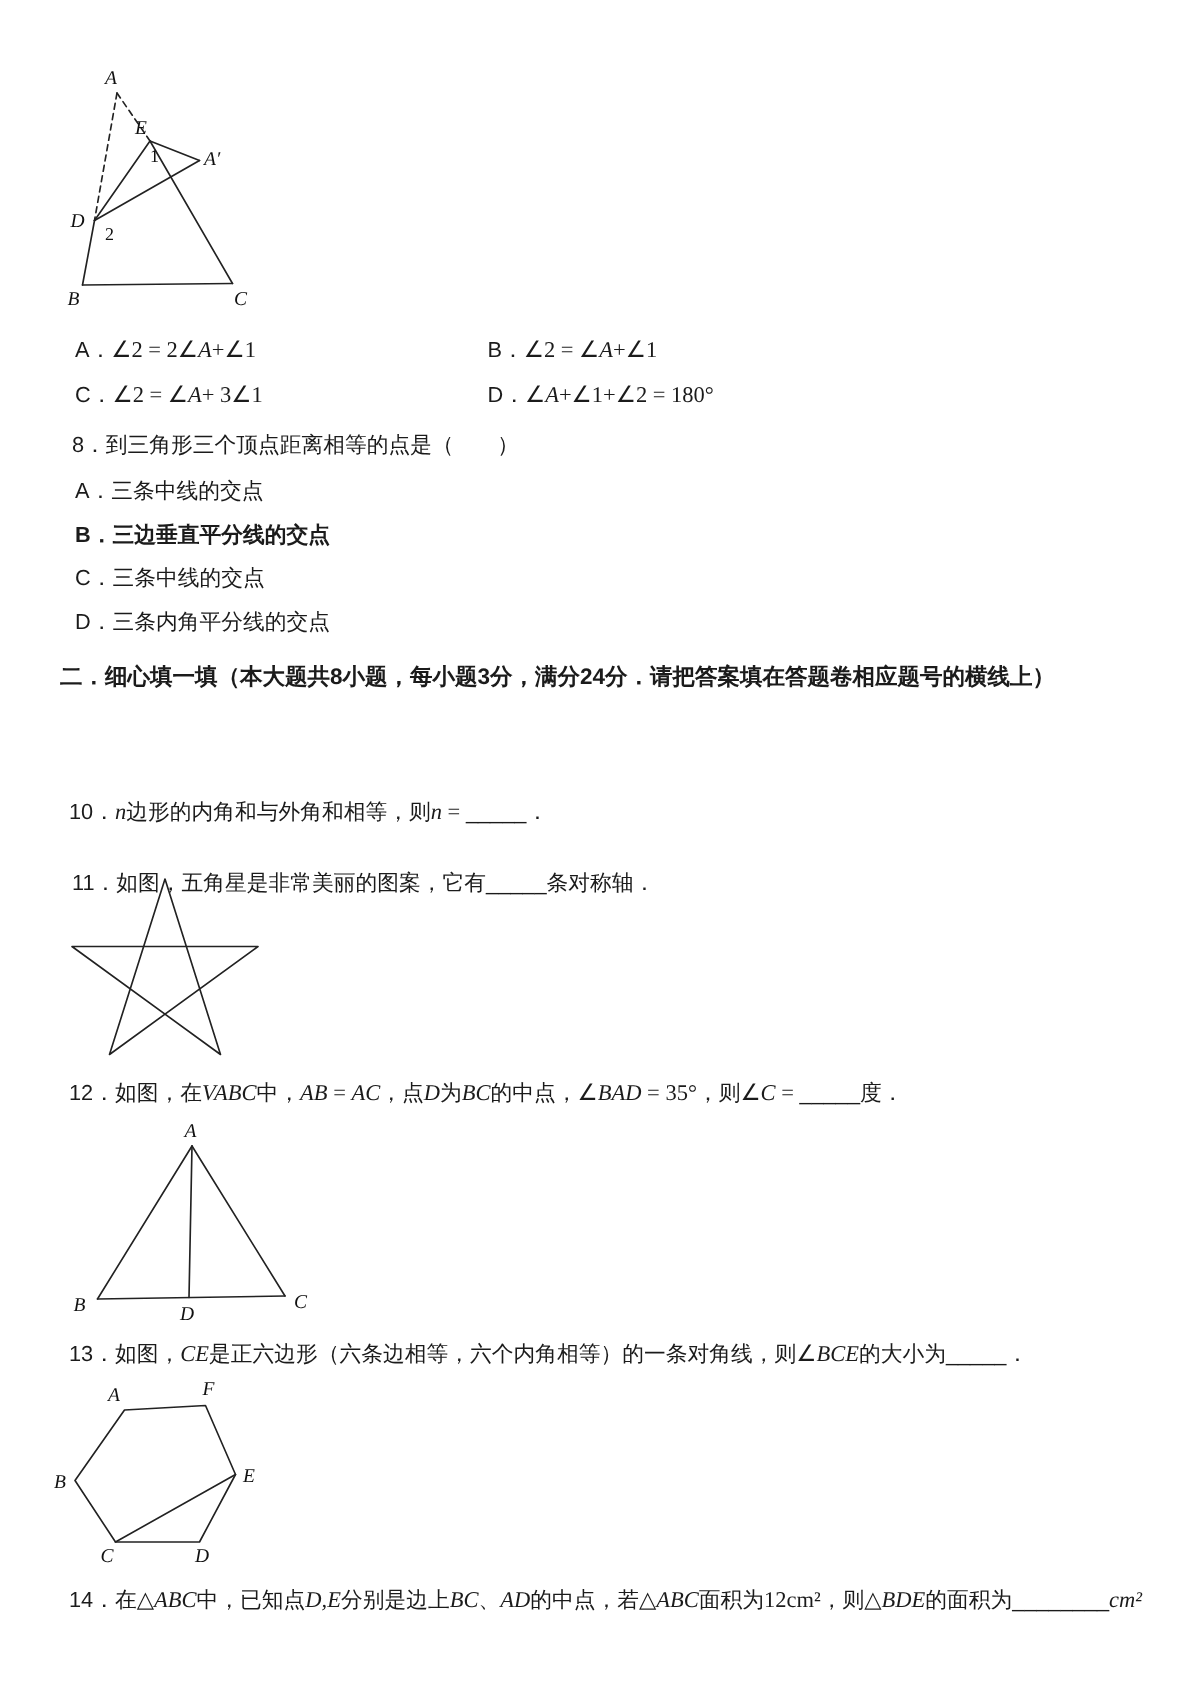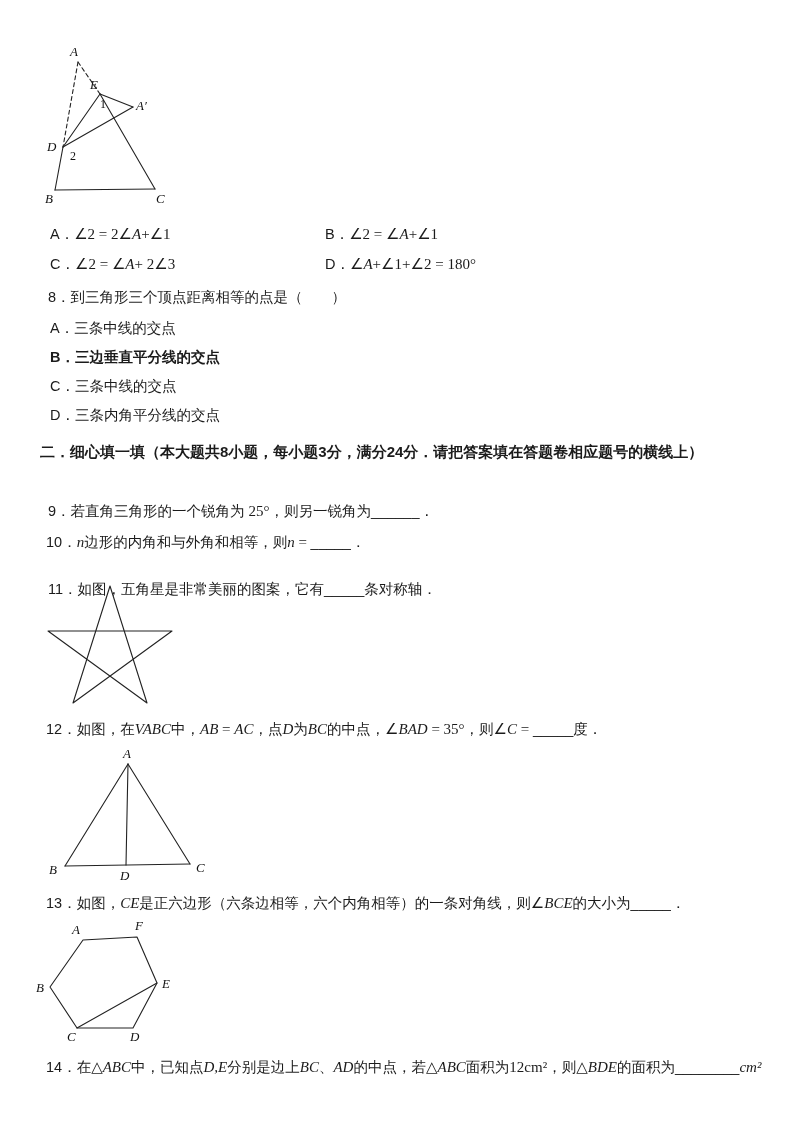--- a/index.html
+++ b/index.html
@@ -41,32 +41,31 @@
     <text class="vlabel" x="108" y="68">A′</text>
     <text class="nlabel" x="72" y="66">1</text>
     <text class="vlabel" x="19" y="109">D</text>
     <text class="nlabel" x="42" y="118">2</text>
     <text class="vlabel" x="17" y="161">B</text>
     <text class="vlabel" x="128" y="161">C</text>
   </svg>
 
   <div class="line" style="left:50px; top:224px;"><span>A．</span><span class="mr">∠2 = 2∠</span><span class="mi">A</span><span class="mr">+∠1</span></div>
   <div class="line" style="left:325px; top:224px;"><span>B．</span><span class="mr">∠2 = ∠</span><span class="mi">A</span><span class="mr">+∠1</span></div>
-  <div class="line" style="left:50px; top:254px;"><span>C．</span><span class="mr">∠2 = ∠</span><span class="mi">A</span><span class="mr">+ 2∠3</span></div>
+  <div class="line" style="left:50px; top:254px;"><span>C．</span><span class="mr">∠2 = ∠</span><span class="mi">A</span><span class="mr">+ 3∠1</span></div>
   <div class="line" style="left:325px; top:254px;"><span>D．</span><span class="mr">∠</span><span class="mi">A</span><span class="mr">+∠1+∠2 = 180°</span></div>
 
   <div class="line" style="left:48px; top:287px;">8．到三角形三个顶点距离相等的点是（　　）</div>
   <div class="line" style="left:50px; top:318px;">A．三条中线的交点</div>
   <div class="line" style="left:50px; top:347px;font-weight:bold;">B．三边垂直平分线的交点</div>
   <div class="line" style="left:50px; top:376px;text-align:right;">C．三条中线的交点</div>
   <div class="line" style="left:50px; top:405px;">D．三条内角平分线的交点</div>
 
   <div class="section-title" style="left:40px; top:437px;">二．细心填一填（本大题共8小题，每小题3分，满分24分．请把答案填在答题卷相应题号的横线上）</div>
 
-  <div class="line" style="left:48px; top:501px;"><span>9．若直角三角形的一个锐角为 </span><span class="mr">25°</span><span>，则另一锐角为______．</span></div>
   <div class="line" style="left:46px; top:532px;"><span>10．</span><span class="mi">n</span><span>边形的内角和与外角和相等，则</span><span class="mi">n</span><span class="mr"> = </span><span>_____．</span></div>
   <div class="line" style="left:48px; top:579px;text-align:center;"><span>11．如图，五角星是非常美丽的图案，它有_____条对称轴．</span></div>
 
   <svg class="fig" style="left:45px; top:583px;" width="140" height="130" viewBox="0 0 140 130">
     <polygon points="65,3 28,120 127,48 3,48 102,120"></polygon>
   </svg>
 
   <div class="line" style="left:46px; top:719px;"><span>12．如图，在</span><span class="mi">VABC</span><span>中，</span><span class="mi">AB</span><span class="mr"> = </span><span class="mi">AC</span><span>，点</span><span class="mi">D</span><span>为</span><span class="mi">BC</span><span>的中点，</span><span class="mr">∠</span><span class="mi">BAD</span><span class="mr"> = 35°</span><span>，则</span><span class="mr">∠</span><span class="mi">C</span><span class="mr"> = </span><span>_____度．</span></div>
 
   <svg class="fig" style="left:40px; top:746px;" width="172" height="138" viewBox="0 0 172 138">

